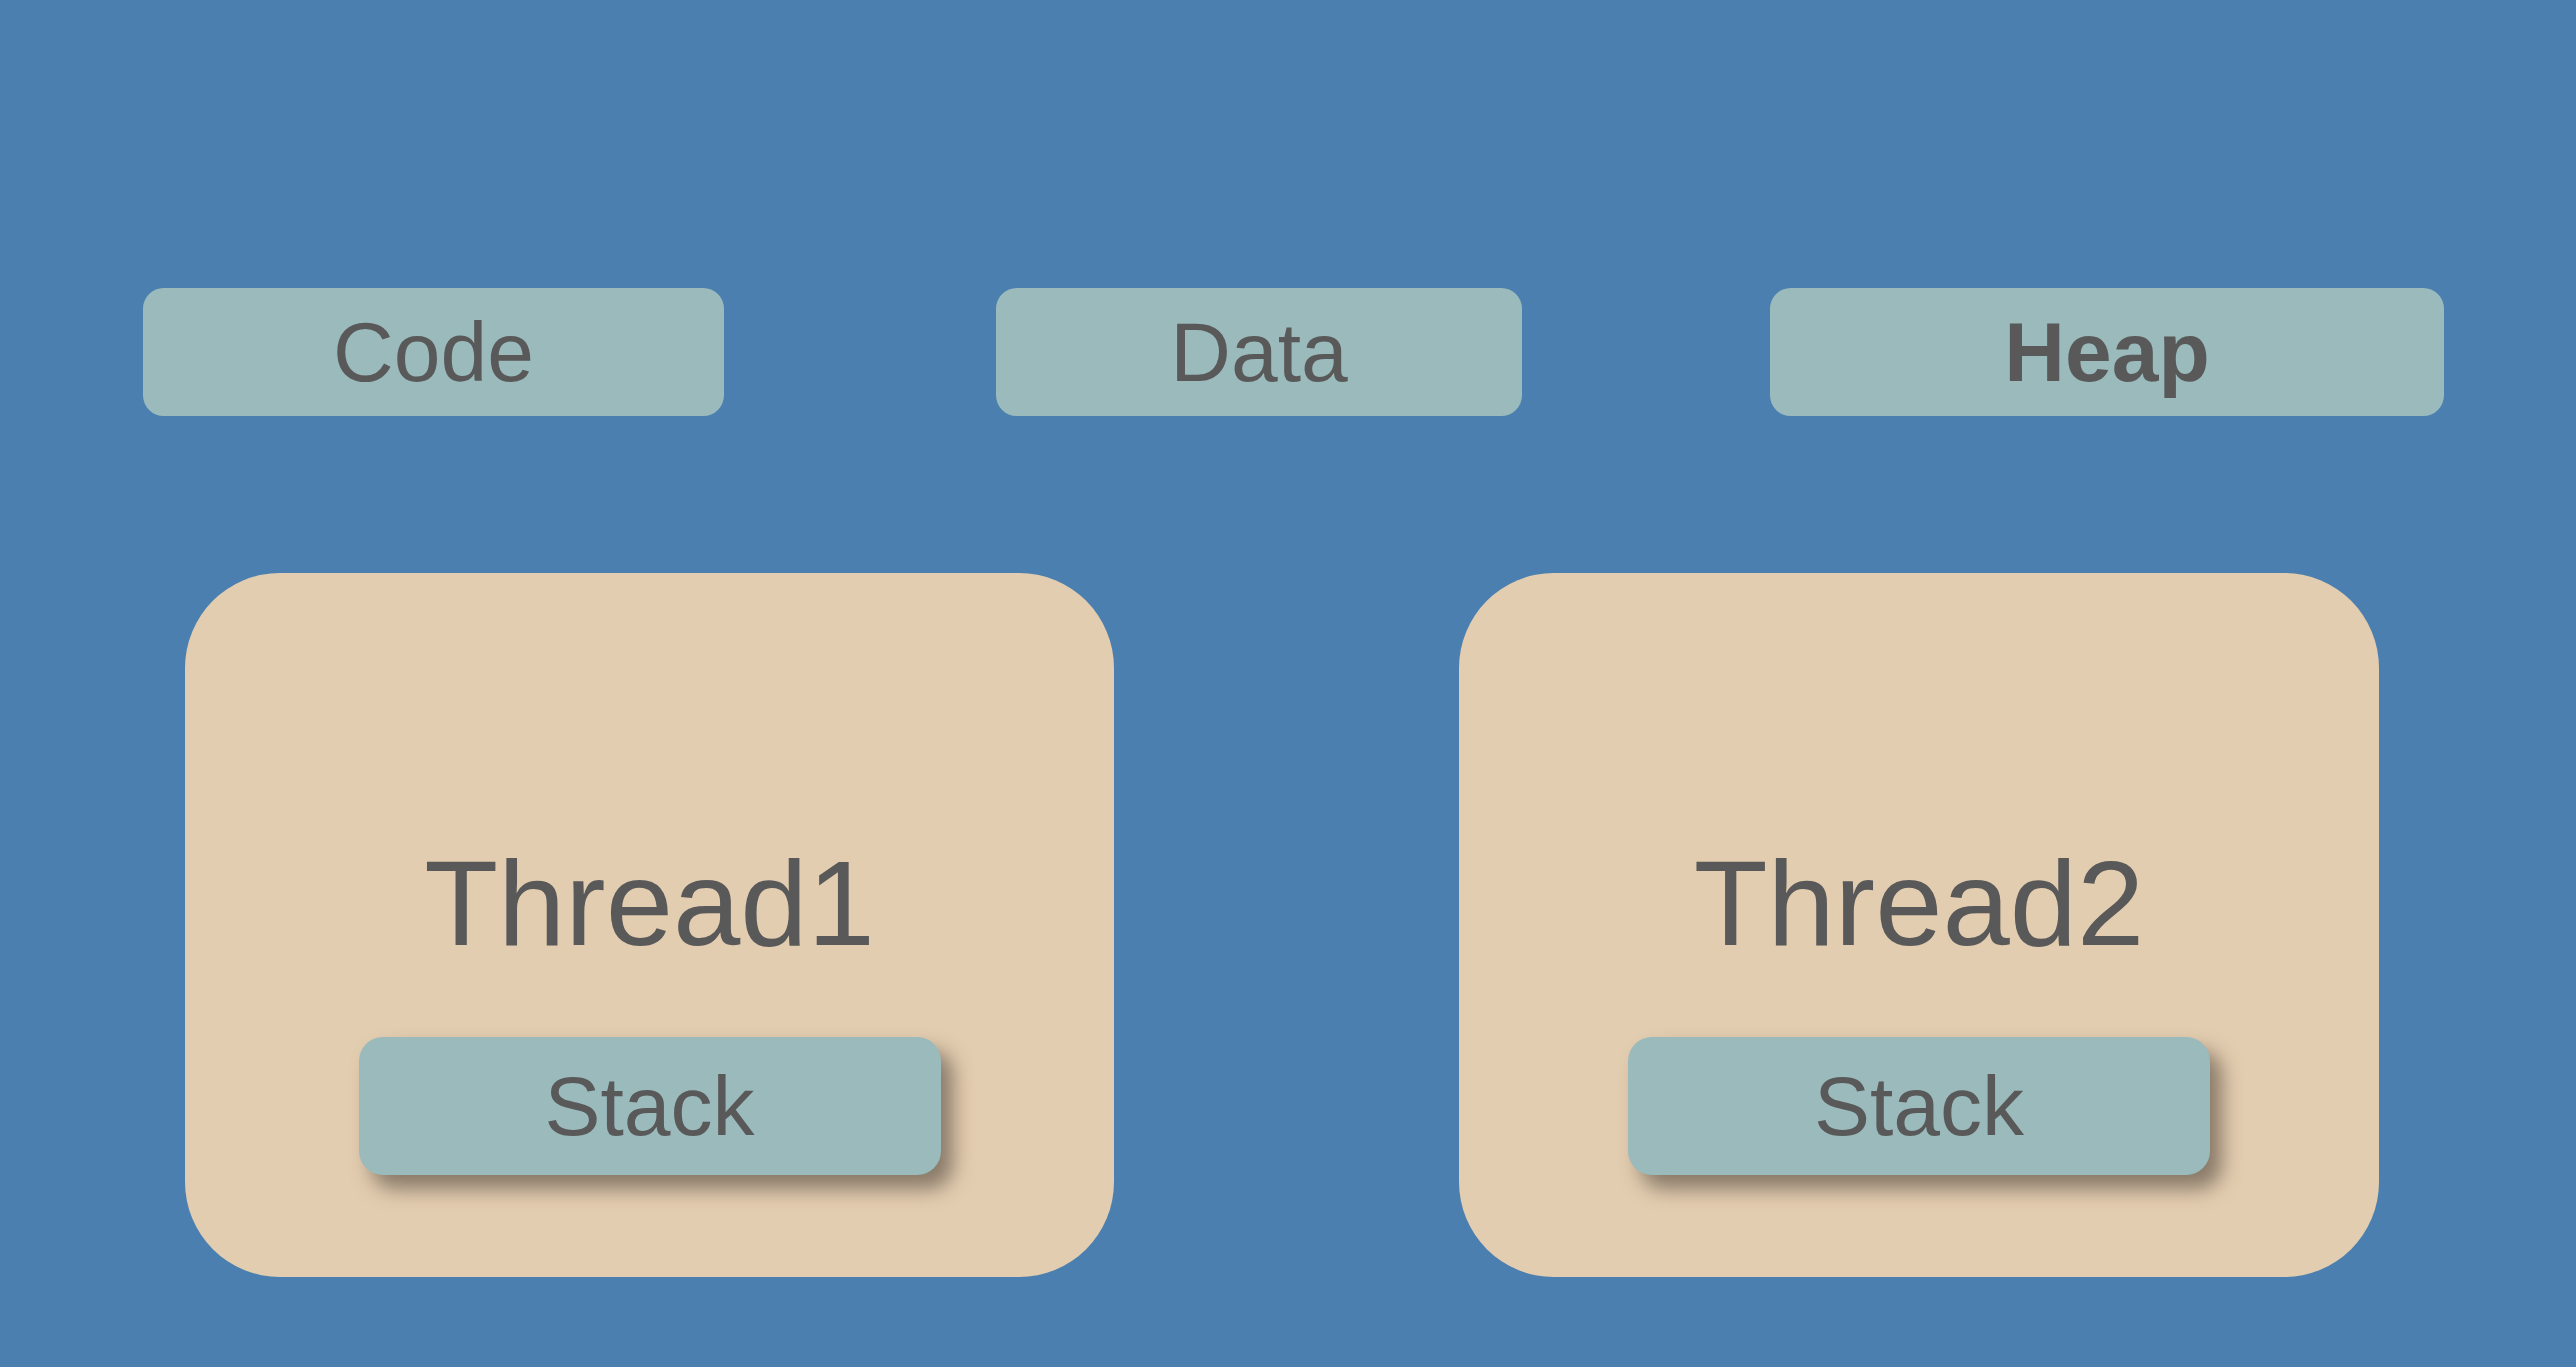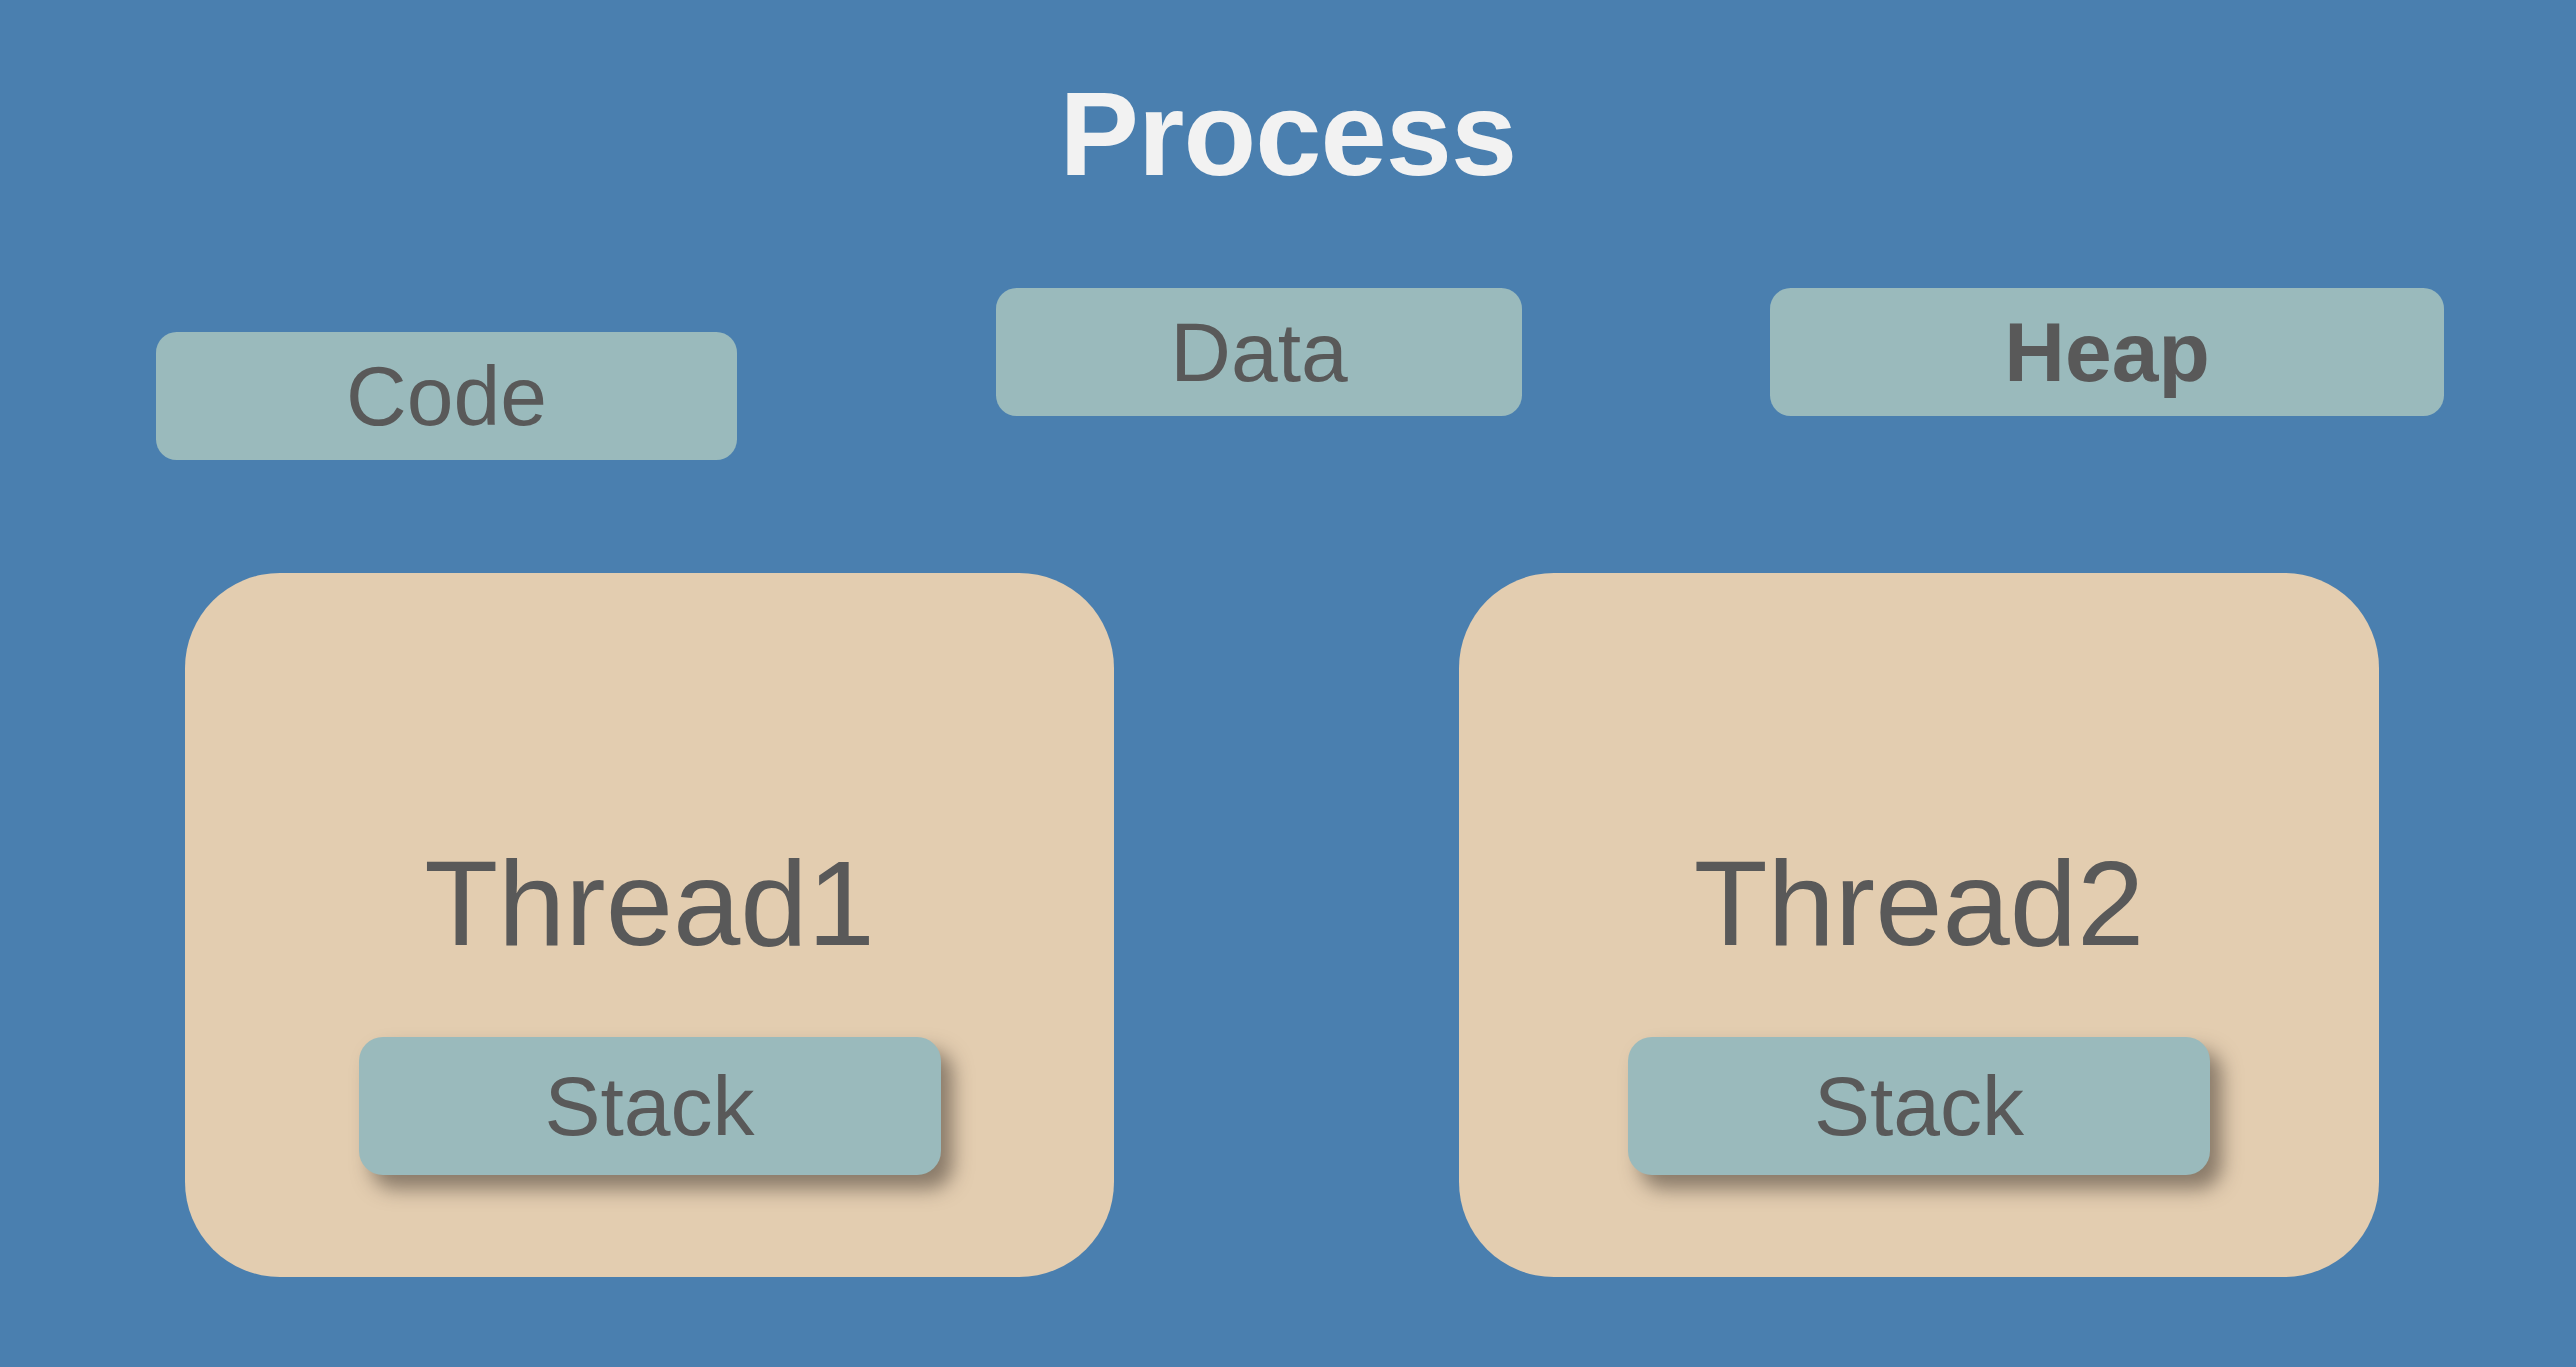--- a/index.html
+++ b/index.html
@@ -35,21 +35,21 @@
   .segment{
     position:absolute;
     top:288px;height:128px;
     border-radius:20.7px;
     background:var(--segment-box);
     display:flex;align-items:center;justify-content:center;
     font-size:84px;
     line-height:1;
     color:var(--label-text);
   }
-  .segment.code{left:156px;width:581px;margin-top:44px;}
+  .segment.code{left:143px;width:581px;}
   .segment.data{left:996px;width:526px;}
   .segment.heap{left:1770px;width:674px;font-weight:bold;}
   .thread{
     position:absolute;
     top:573px;height:704px;
     border-radius:95px;
     background:var(--thread-box);
   }
   .thread.t1{left:185px;width:929px;padding-left:9px;}
   .thread.t2{left:1459px;width:920px;}
@@ -74,21 +74,20 @@
     font-size:84px;
     line-height:1;
     color:var(--label-text);
   }
 </style>
 </head>
 <body>
 
 <div class="canvas">
 
-  <div class="title">Process</div>
 
   <div class="segment code">
     <span>Code</span>
   </div>
 
   <div class="segment data">
     <span>Data</span>
   </div>
 
   <div class="segment heap">

